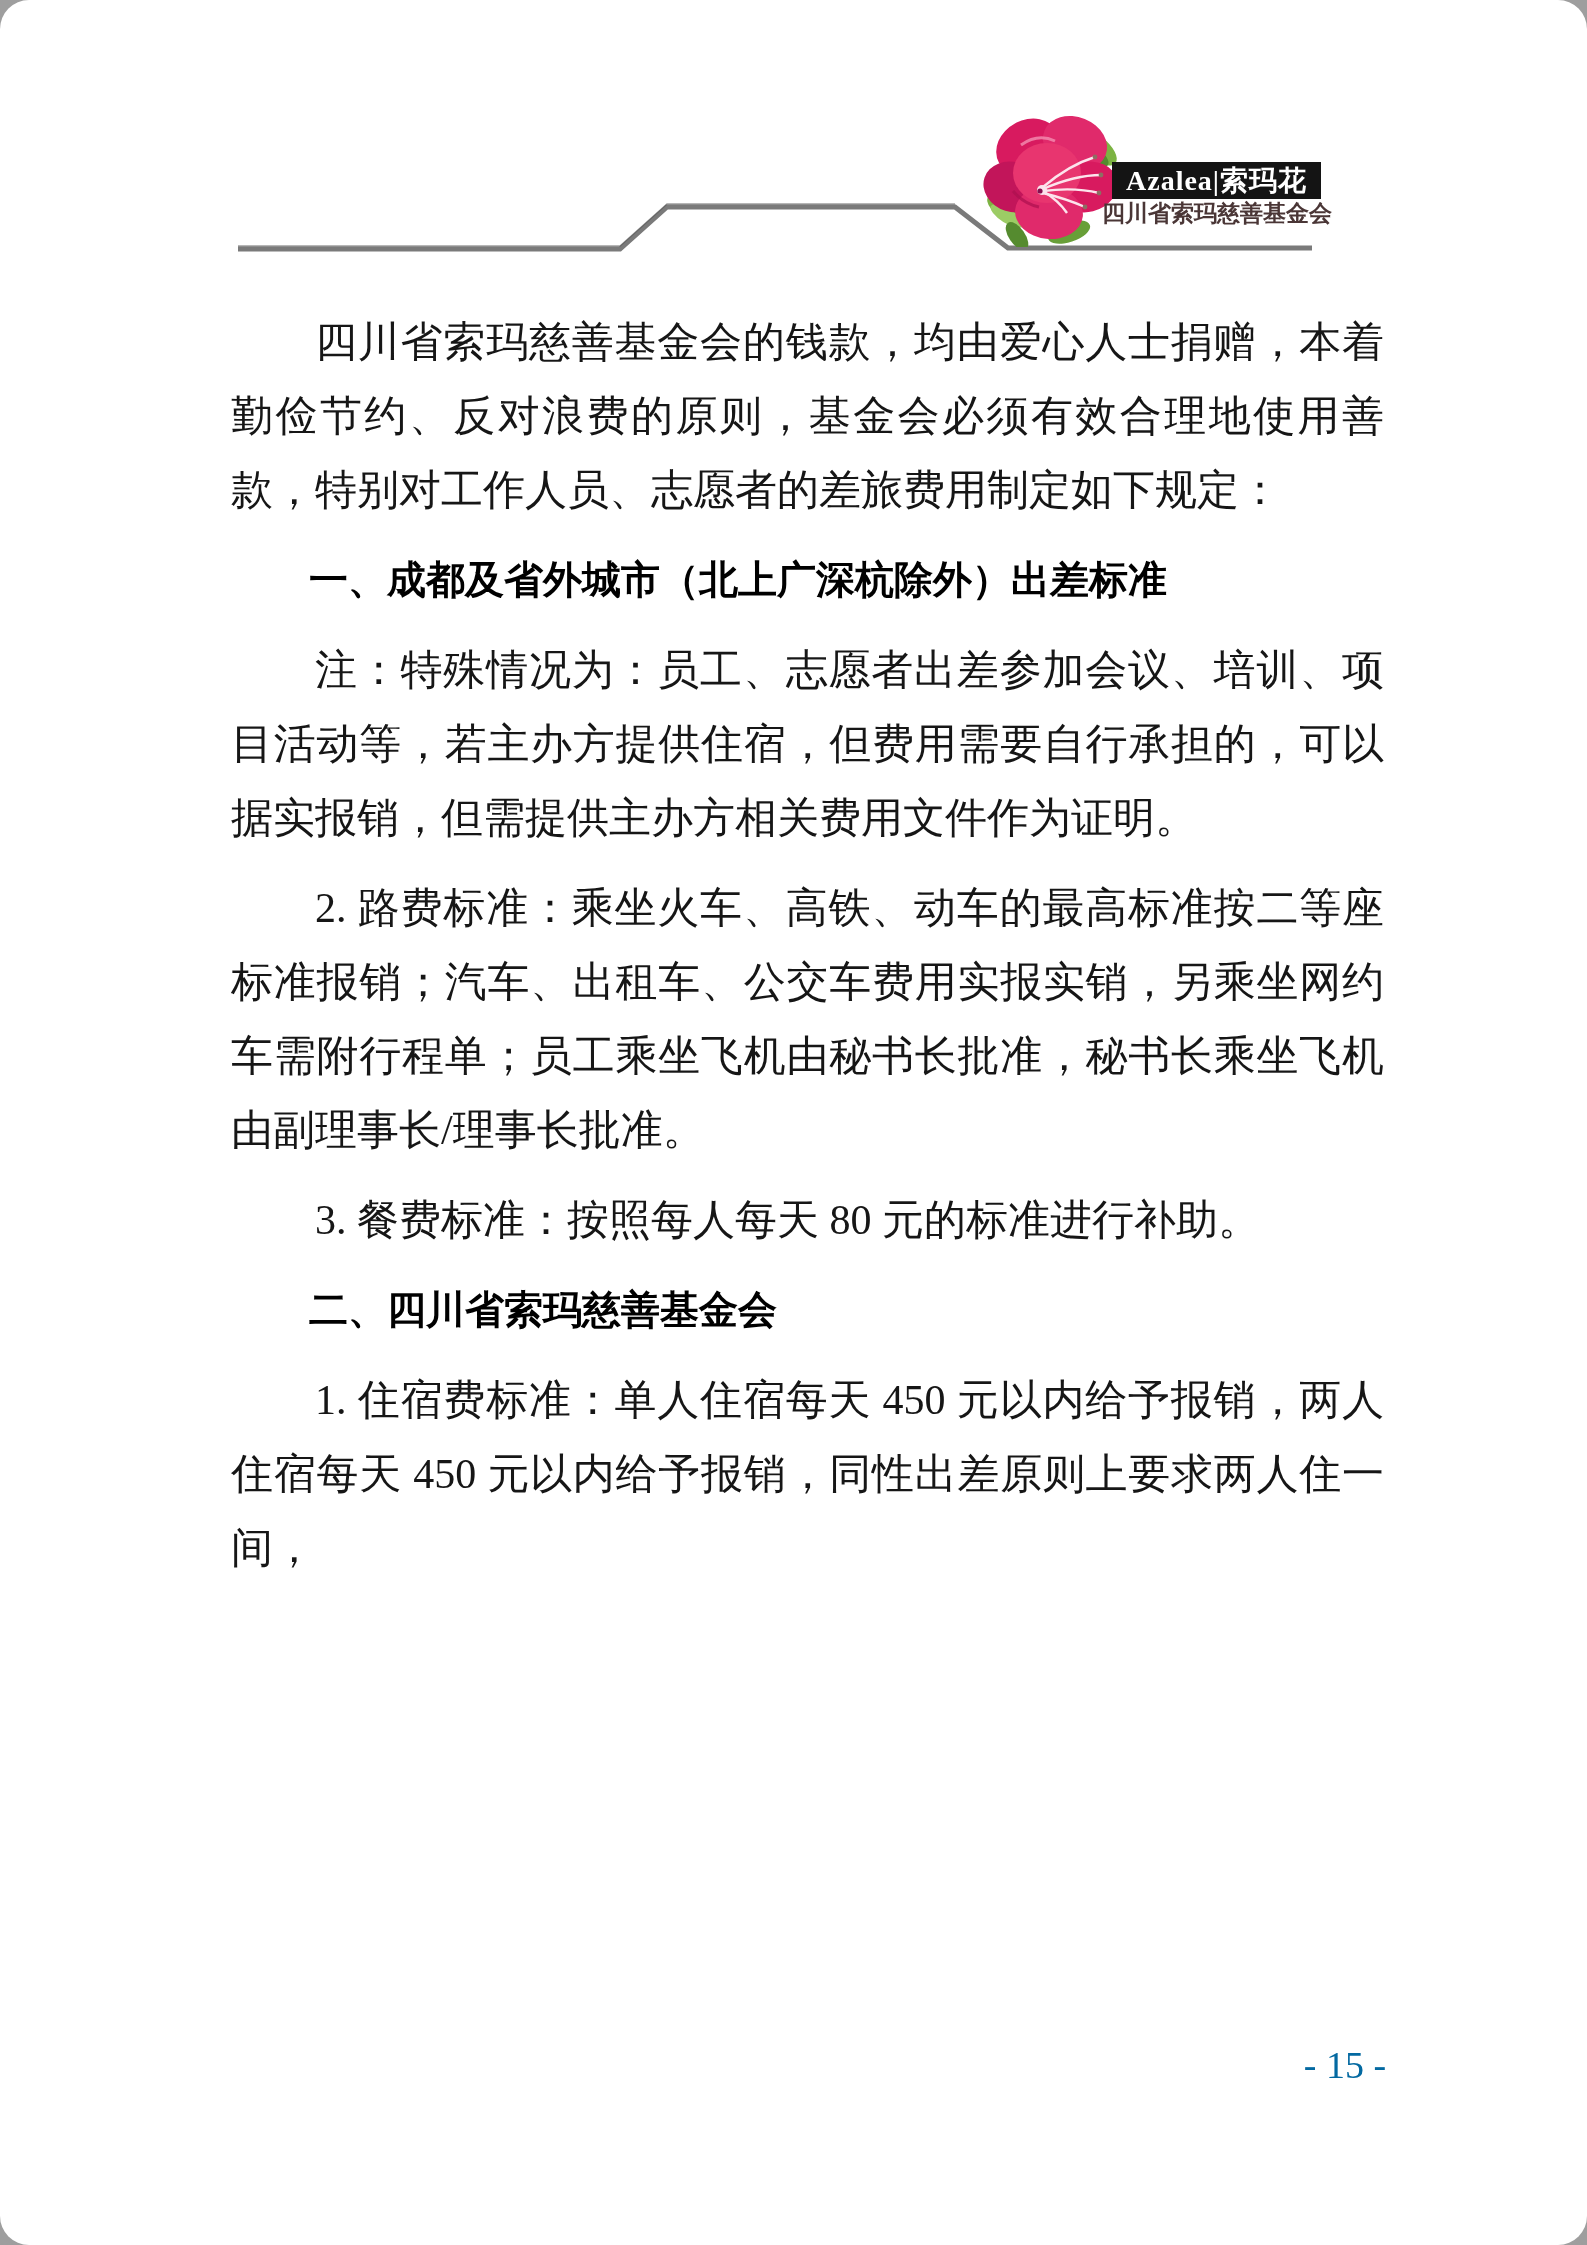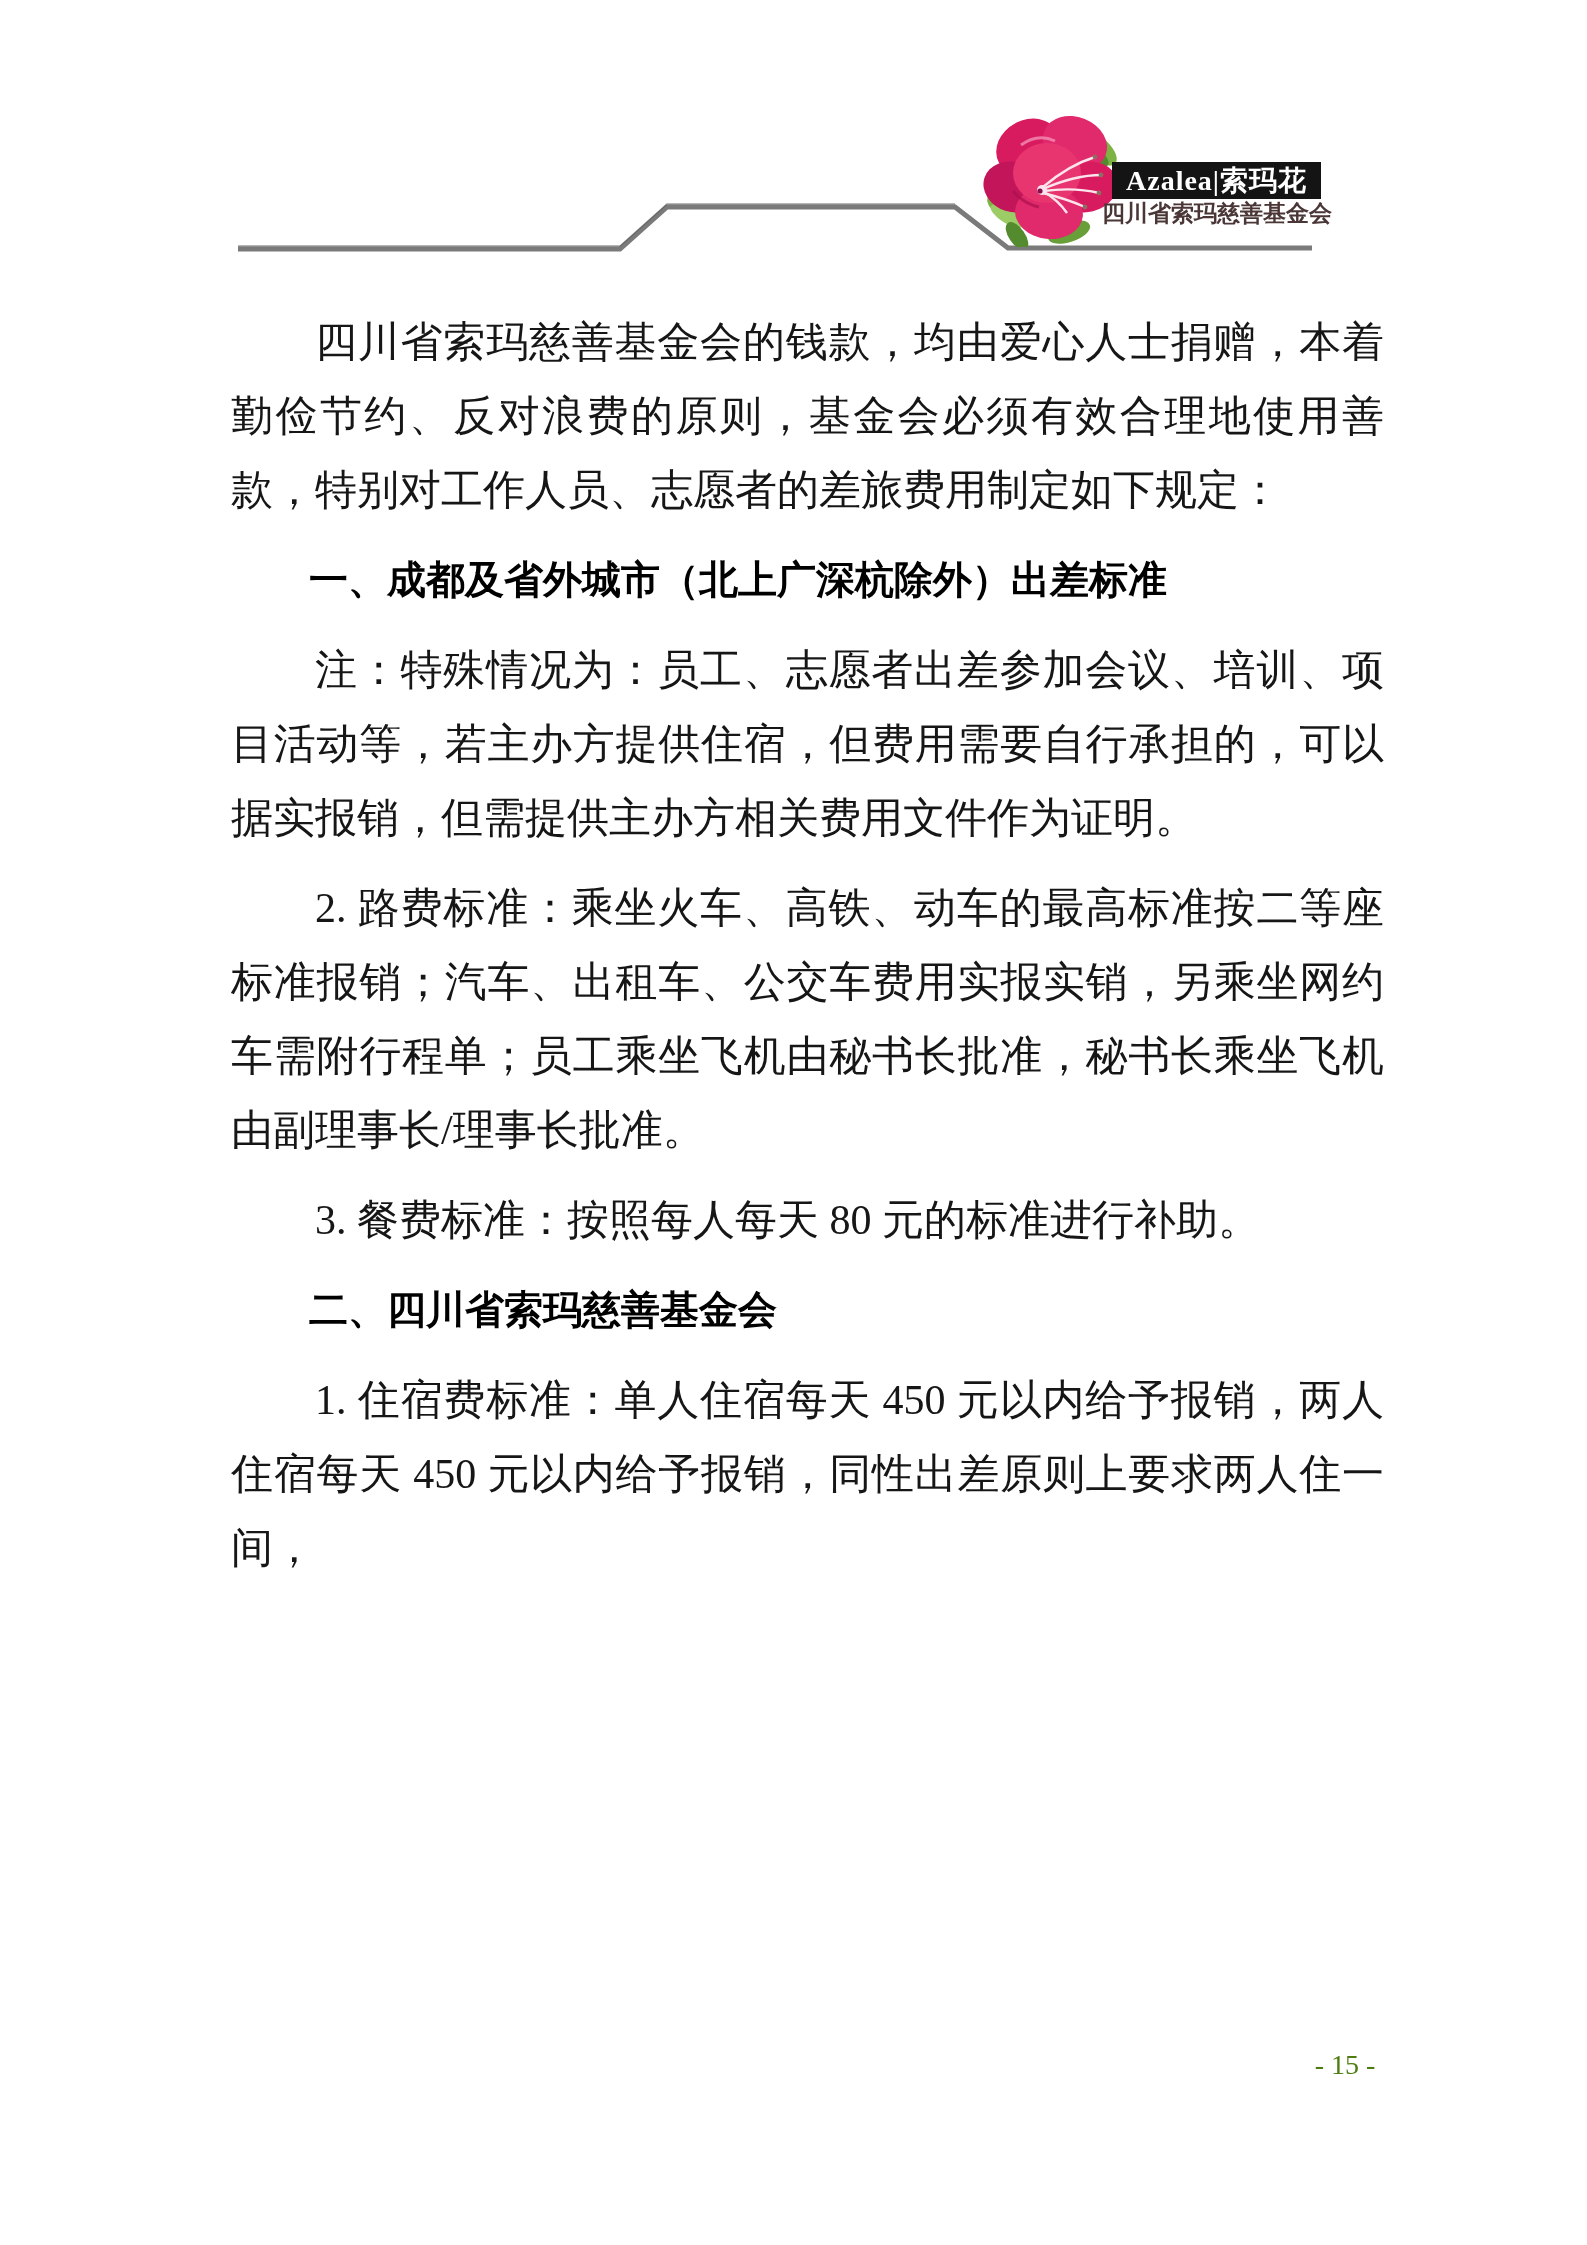--- a/index.html
+++ b/index.html
@@ -3,20 +3,21 @@
 <meta charset="utf-8">
 <style>
   html,body{margin:0;padding:0;background:#9e9e9e;}
   .page{
     position:relative;
     width:1587px;height:2245px;
     background:#ffffff;
     margin:0 auto;
     overflow:hidden;
     font-family:"Liberation Serif", serif;
+    border-radius:29px;
   }
   
   .header-line{position:absolute;left:0;top:0;width:1587px;height:300px;}
   .logo{position:absolute;left:980px;top:90px;width:350px;height:160px;}
   .flower{position:absolute;left:3px;top:5px;width:142px;height:152px;}
   .brand-box{
     position:absolute;left:132px;top:72px;width:209px;height:37px;
     background:#141414;display:flex;align-items:center;justify-content:center;
   }
   .brand-text{
@@ -39,21 +40,21 @@
     margin:16px;padding:0;text-indent:2em;
   }
   .content h2{
     font-family:"Liberation Sans", sans-serif;
     font-weight:bold;font-size:39px;line-height:74px;color:#000000;
     text-align:left;
   }
   
   .page-number{
     position:absolute;left:1278px;top:2042px;width:134px;height:46px;
-    font-size:28px;line-height:46px;color:#4d7c0f;text-align:center;
+    font-size:38px;line-height:46px;color:#0369a1;text-align:center;
     font-family:"Liberation Serif", serif;white-space:nowrap;
   }
 </style>
 </head>
 <body>
 
 <div class="page">
 
   <svg class="header-line" viewBox="0 0 1587 300" xmlns="http://www.w3.org/2000/svg" aria-hidden="true">
     <polyline points="238,249 620,249 667,207 955,207 1008,248 1312,248" fill="none" stroke="#7a7a7a" stroke-width="5"></polyline>

